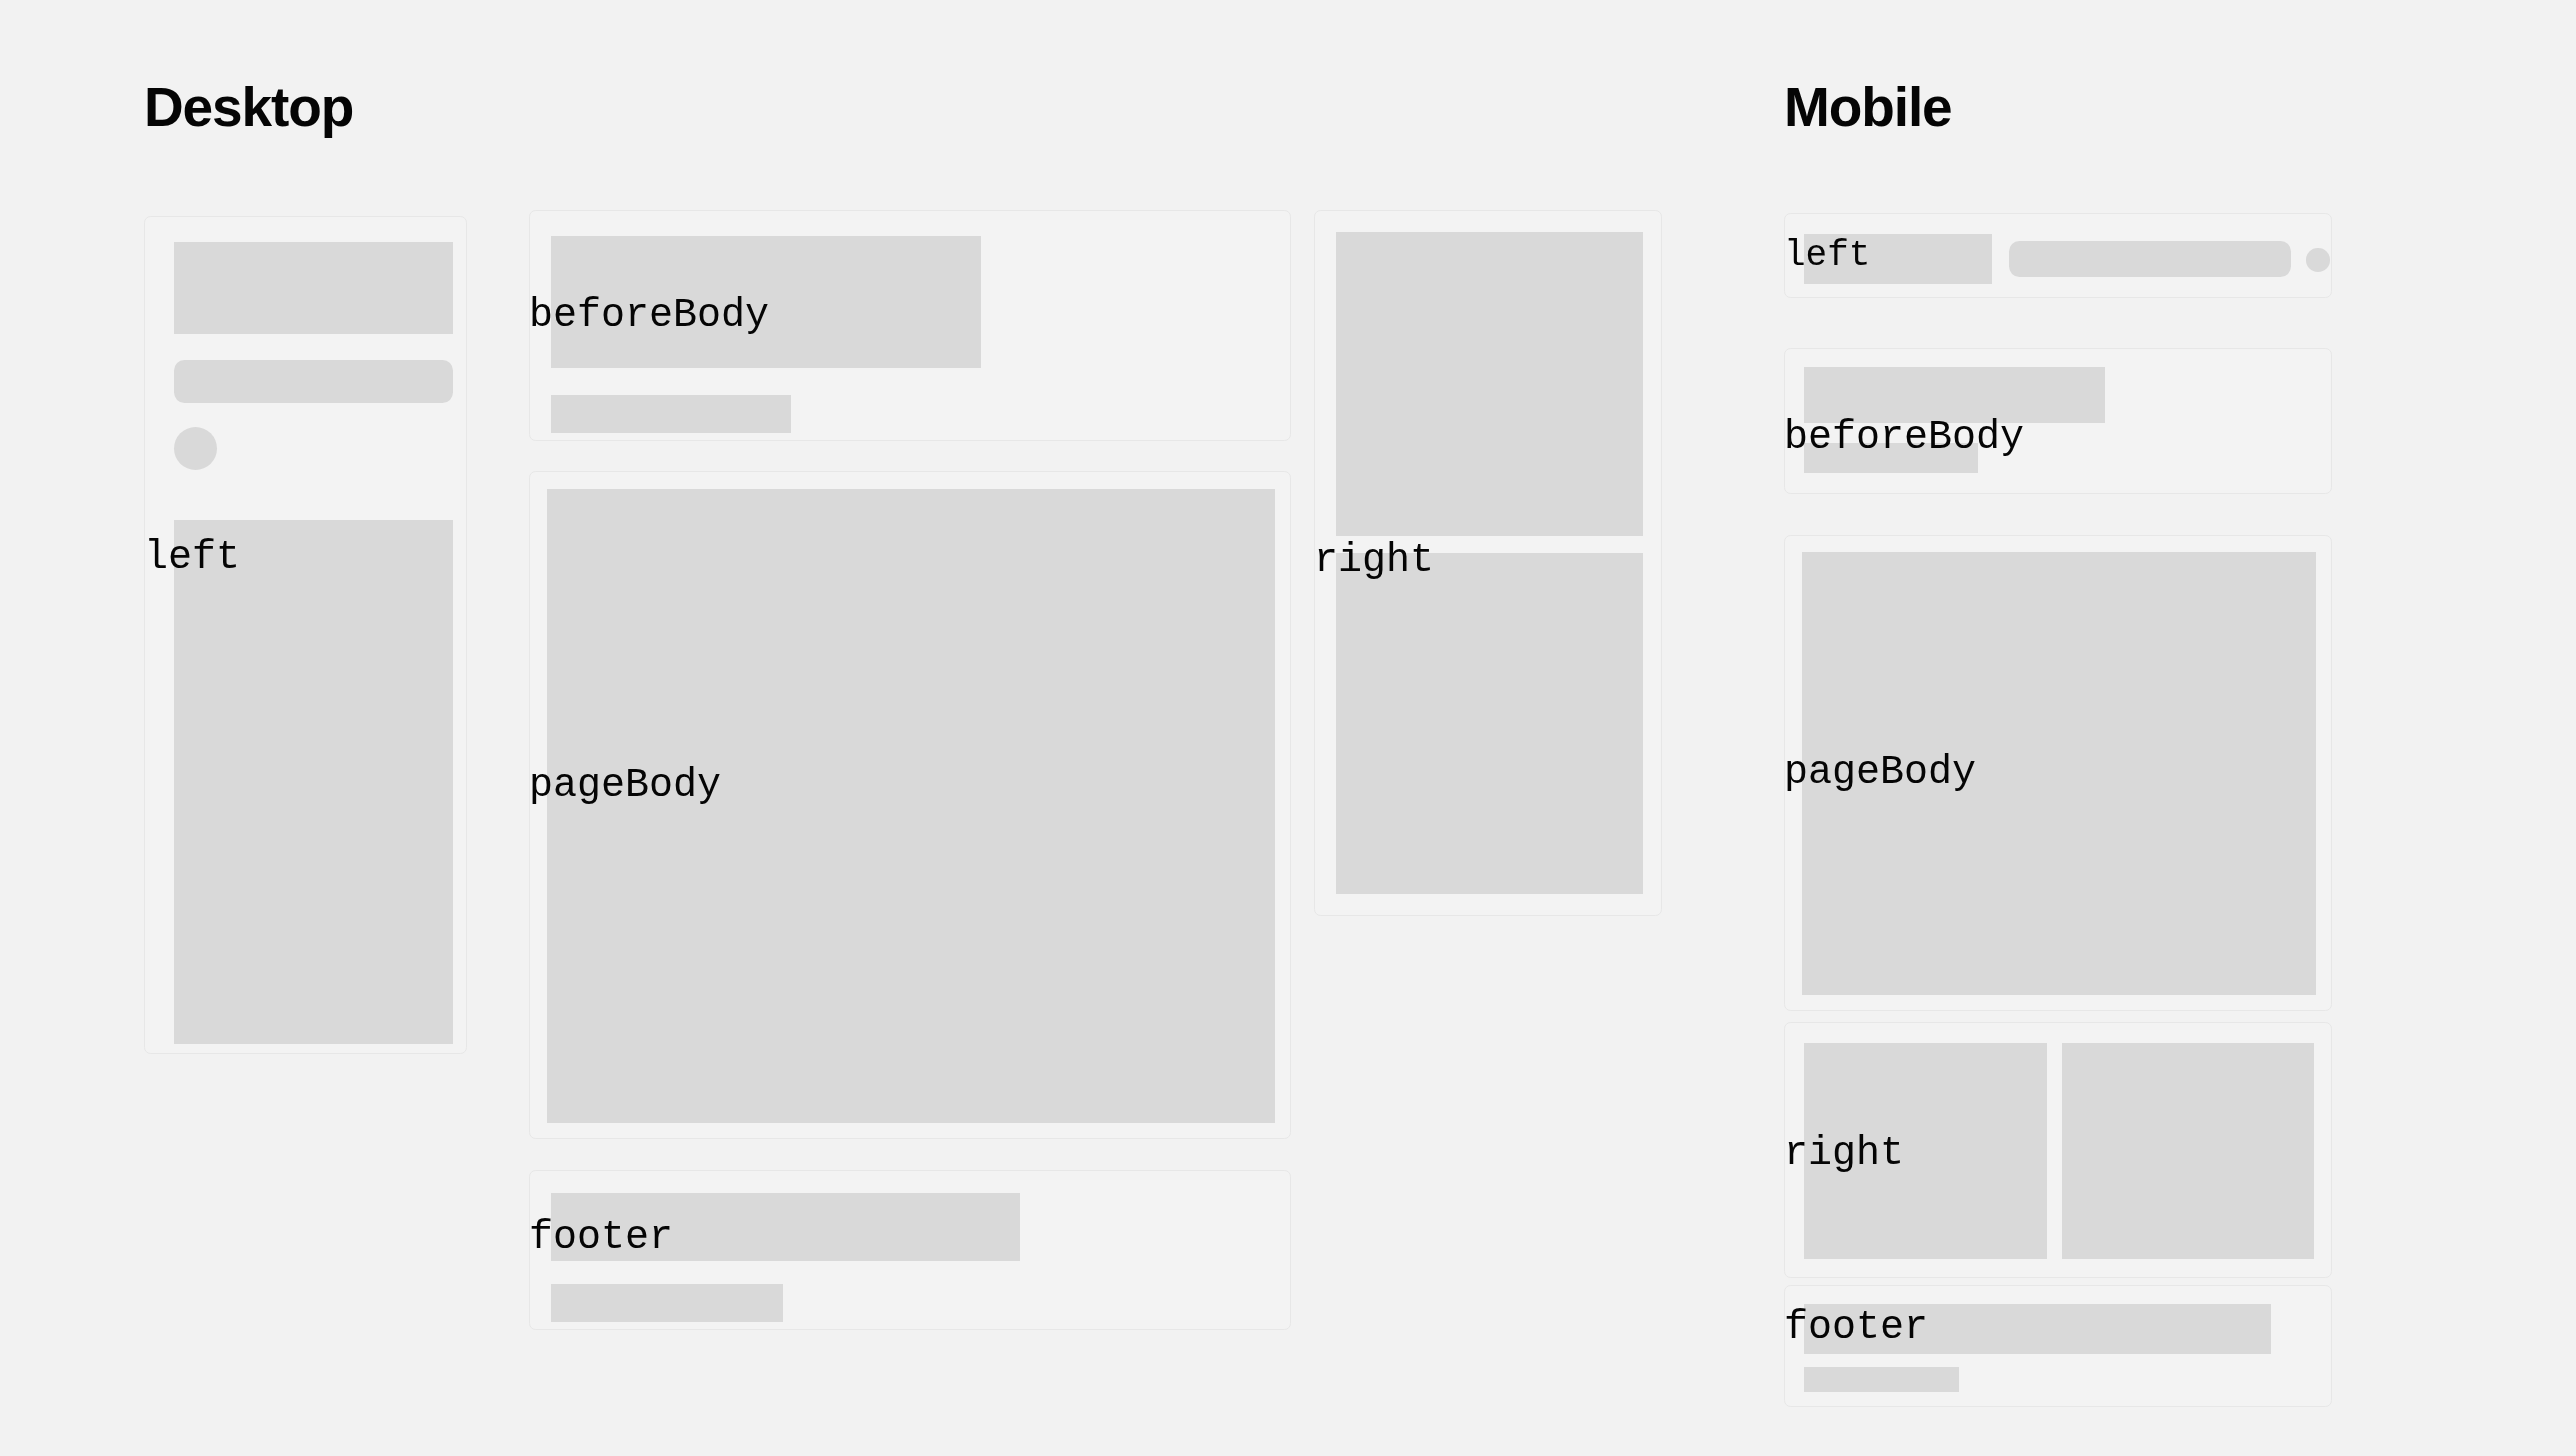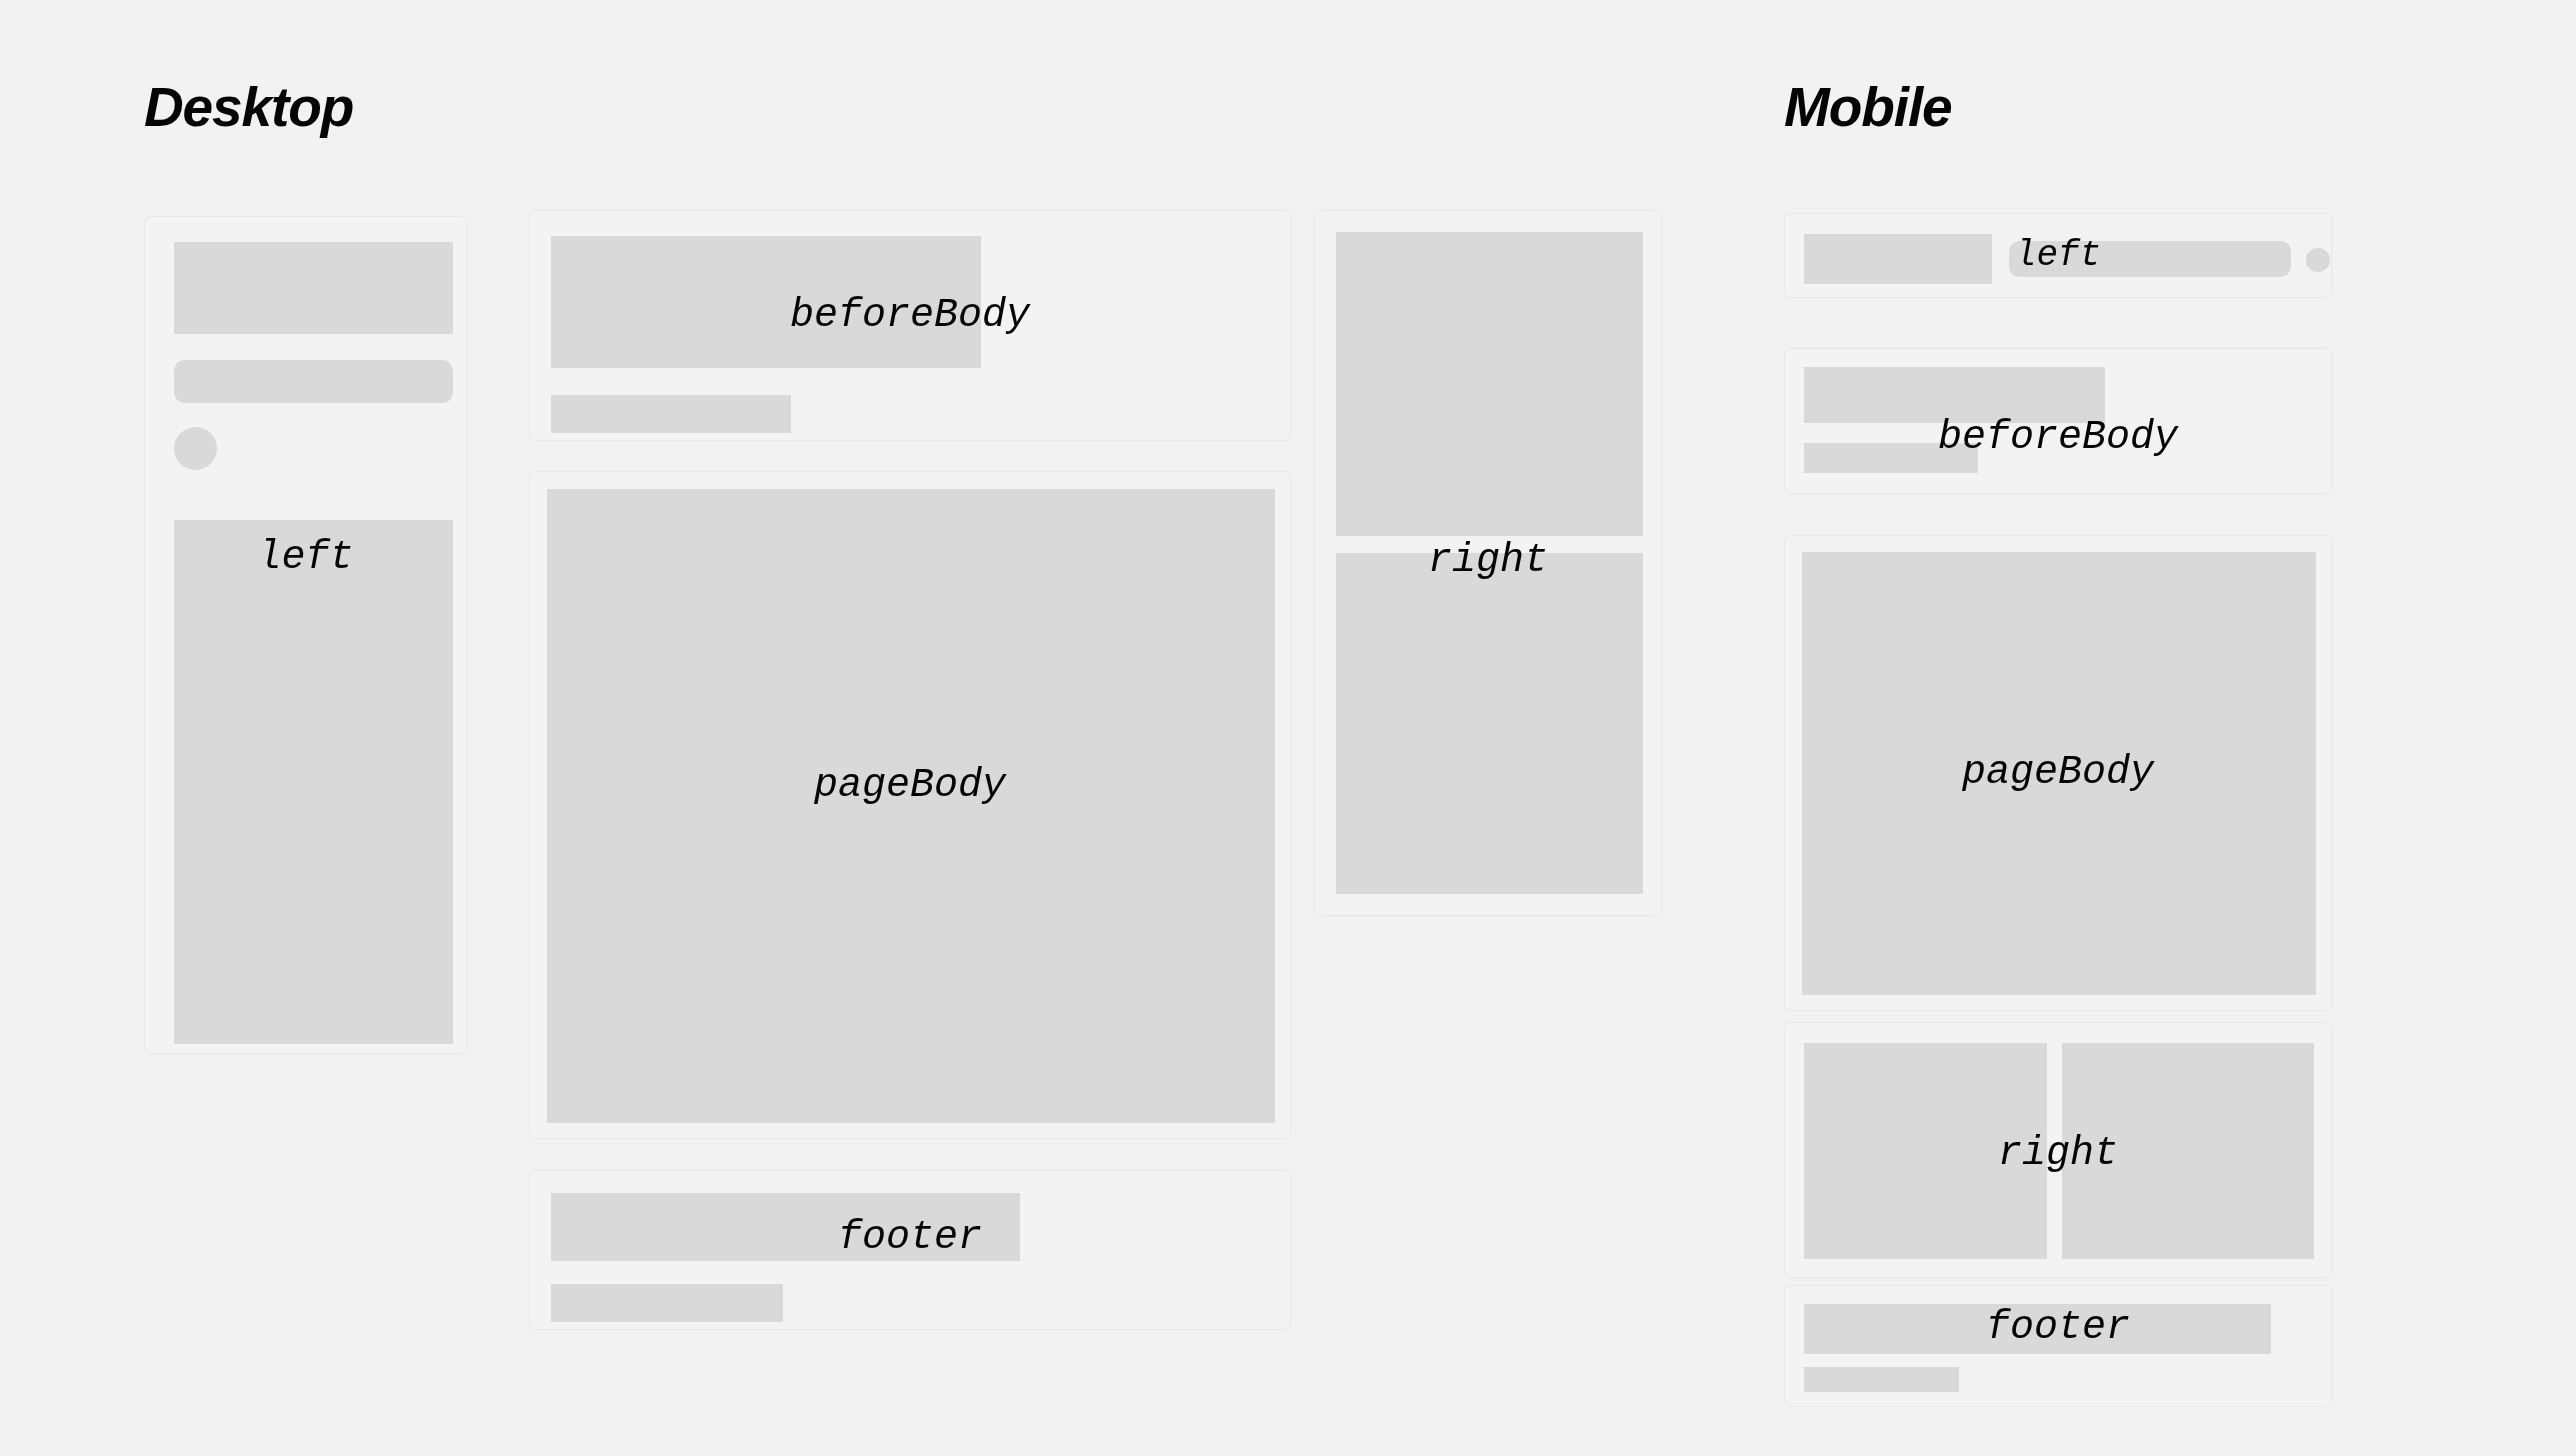--- a/index.html
+++ b/index.html
@@ -15,21 +15,20 @@
     height:1456px;
     background:var(--page-bg);
     font-family:"Liberation Sans", sans-serif;
     overflow:hidden;
   }
   .stage{
     position:relative;
     width:2576px;
     height:1456px;
     background:var(--page-bg);
-    font-style:italic;
   }
 
   
   .section-title{
     position:absolute;
     font-family:"Liberation Sans", sans-serif;
     font-weight:700;
     font-size:55px;
     line-height:1;
     letter-spacing:-1.1px;
@@ -51,21 +50,21 @@
     background:var(--skeleton);
   }
   .blk.round{border-radius:10.4px;}
   .blk.circle{border-radius:50%;}
 
   
   .slot-label{
     position:absolute;
     left:0;
     width:100%;
-    text-align:center;
+    text-align:left;
     font-family:"Liberation Mono", monospace;
     font-size:40px;
     line-height:1;
     color:var(--ink);
     white-space:nowrap;
     pointer-events:none;
     z-index:5;
   }
 
   

